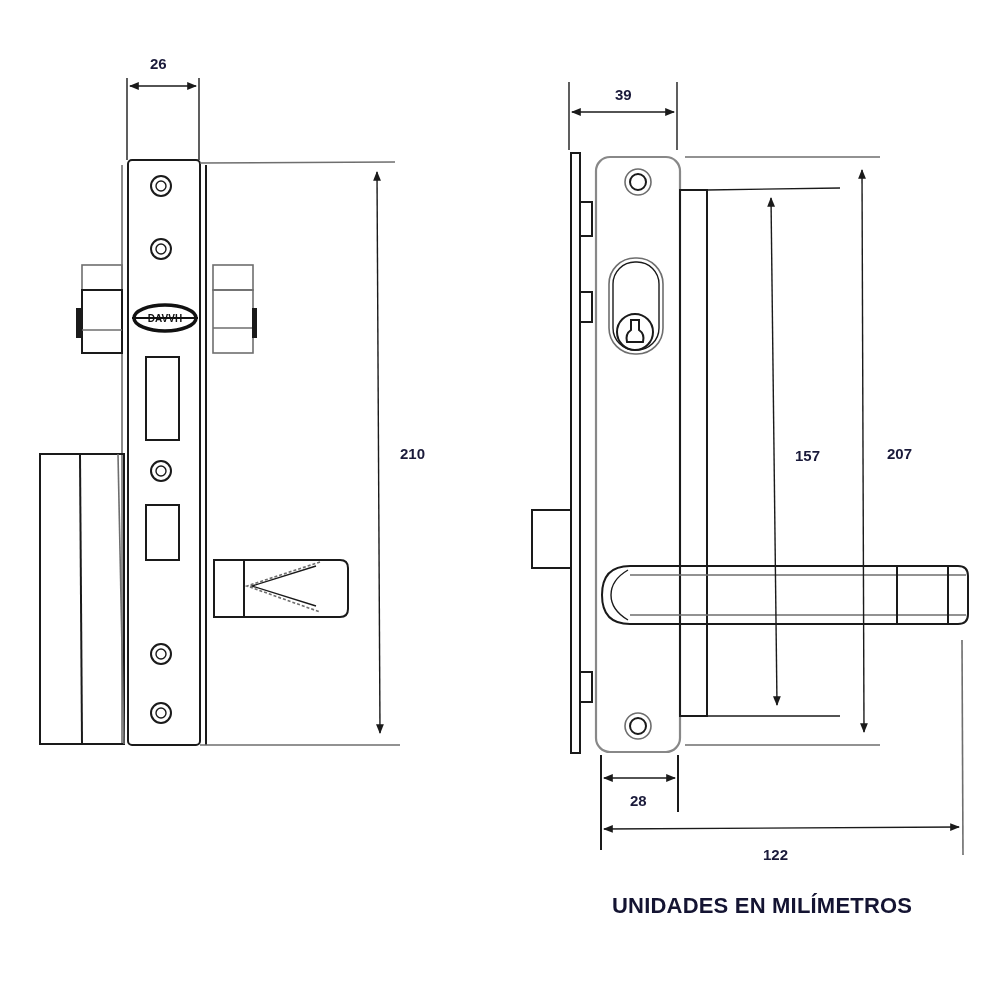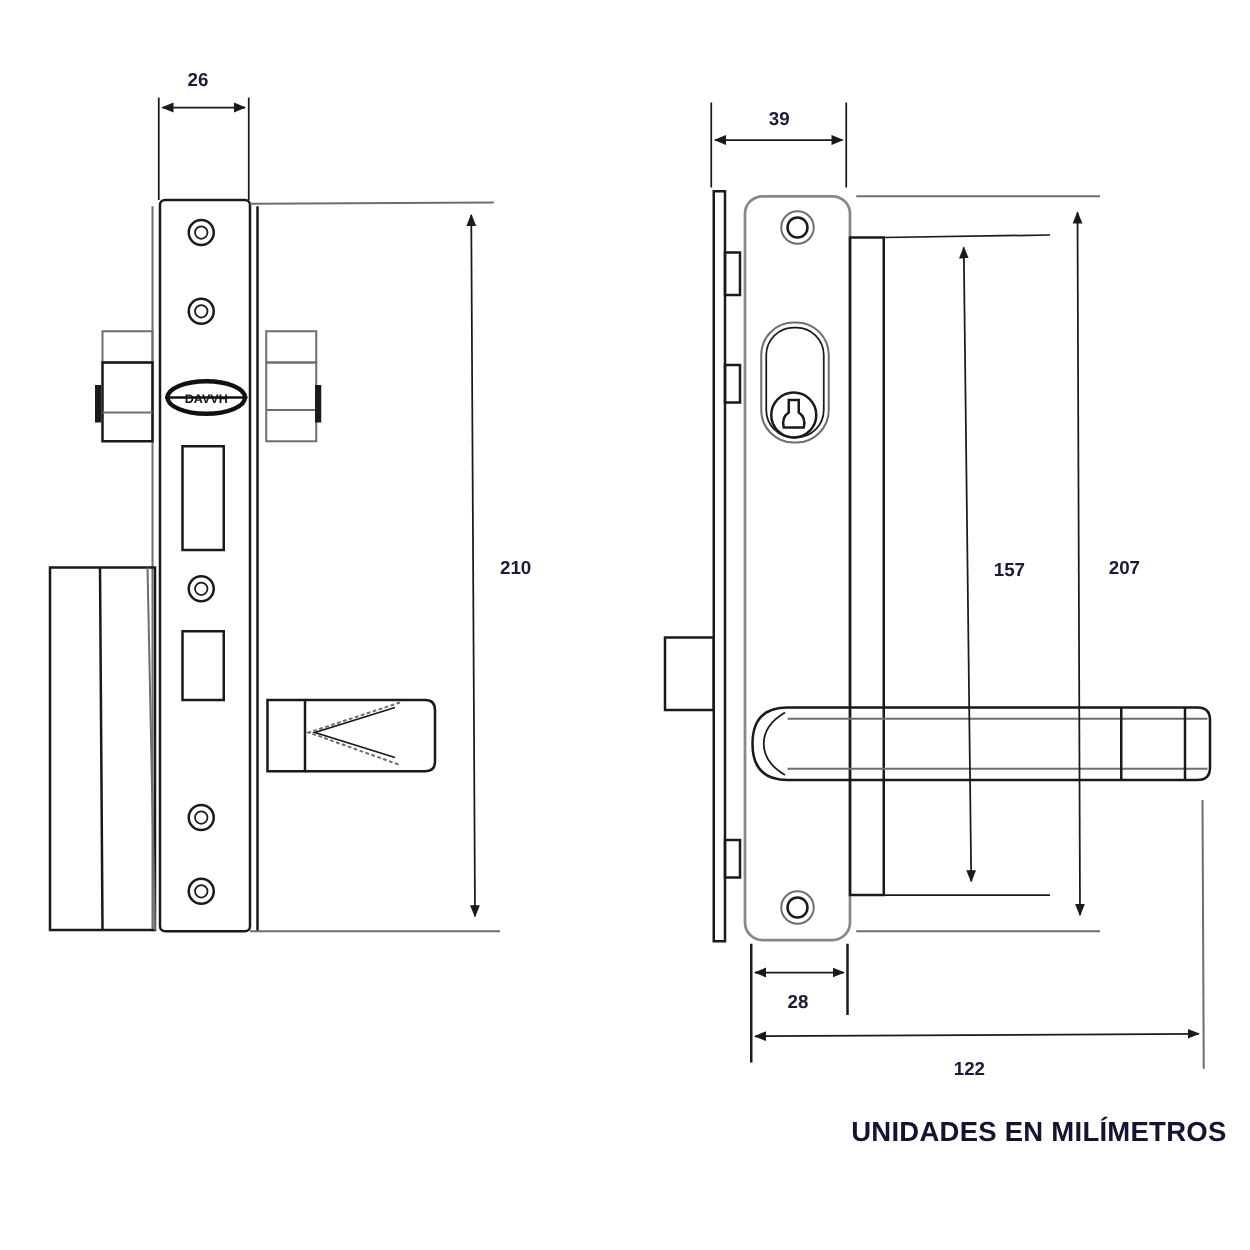--- a/index.html
+++ b/index.html
@@ -2,21 +2,21 @@
 <html><head>
 <meta charset="utf-8">
 <style>
   html, body { margin: 0; padding: 0; background: #ffffff; }
   body { width: 1000px; height: 1000px; position: relative; overflow: hidden; font-family: "Liberation Sans", sans-serif; }
   svg { position: absolute; left: 0; top: 0; }
   .ln { stroke: #1a1a1a; stroke-width: 2; fill: none; }
   .lg { stroke: #6e6e6e; stroke-width: 1.6; fill: none; }
   .lt { stroke: #1a1a1a; stroke-width: 1.4; fill: none; }
   .dim { font-family: "Liberation Sans", sans-serif; font-weight: bold; font-size: 15px; fill: #1a1a3a; }
-  .units { position: absolute; left: 681px; top: 893px; font-family: "Liberation Sans", sans-serif; font-weight: bold; font-size: 22px; color: #141432; letter-spacing: 0.2px; }
+  .units { position: absolute; left: 612px; top: 893px; font-family: "Liberation Sans", sans-serif; font-weight: bold; font-size: 22px; color: #141432; letter-spacing: 0.2px; }
 </style>
 </head>
 <body>
 
 <svg width="1000" height="1000" viewBox="0 0 1000 1000">
   <defs>
     <marker id="arr" viewBox="0 0 10 10" refX="9" refY="5" markerWidth="7" markerHeight="7" orient="auto-start-reverse">
       <path d="M0,1 L10,5 L0,9 z" fill="#1a1a1a"></path>
     </marker>
   </defs>

